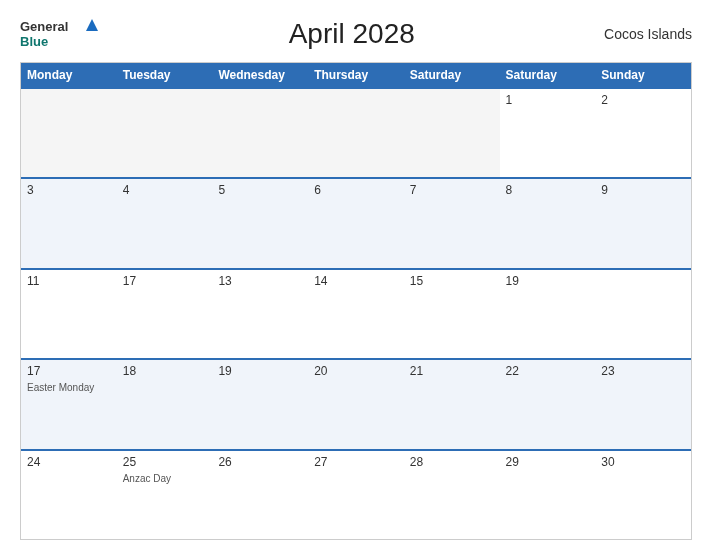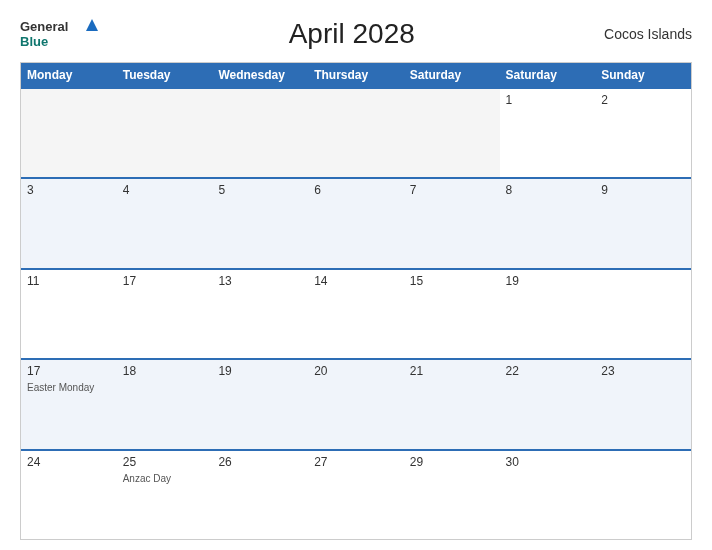--- a/index.html
+++ b/index.html
@@ -231,20 +231,23 @@
             <span class="date-num">24</span>
           </div>
           <div class="cal-cell"><span class="date-num">25</span><span class="event-text">Anzac Day</span></div>
           <div class="cal-cell">
             <span class="date-num">26</span>
           </div>
           <div class="cal-cell">
             <span class="date-num">27</span>
           </div>
           <div class="cal-cell">
+            <span class="date-num">28</span>
+          </div>
+          <div class="cal-cell">
             <span class="date-num">29</span>
           </div>
           <div class="cal-cell">
             <span class="date-num">30</span>
           </div>
         </div>
       </div>
   </div>
 </div>
 

